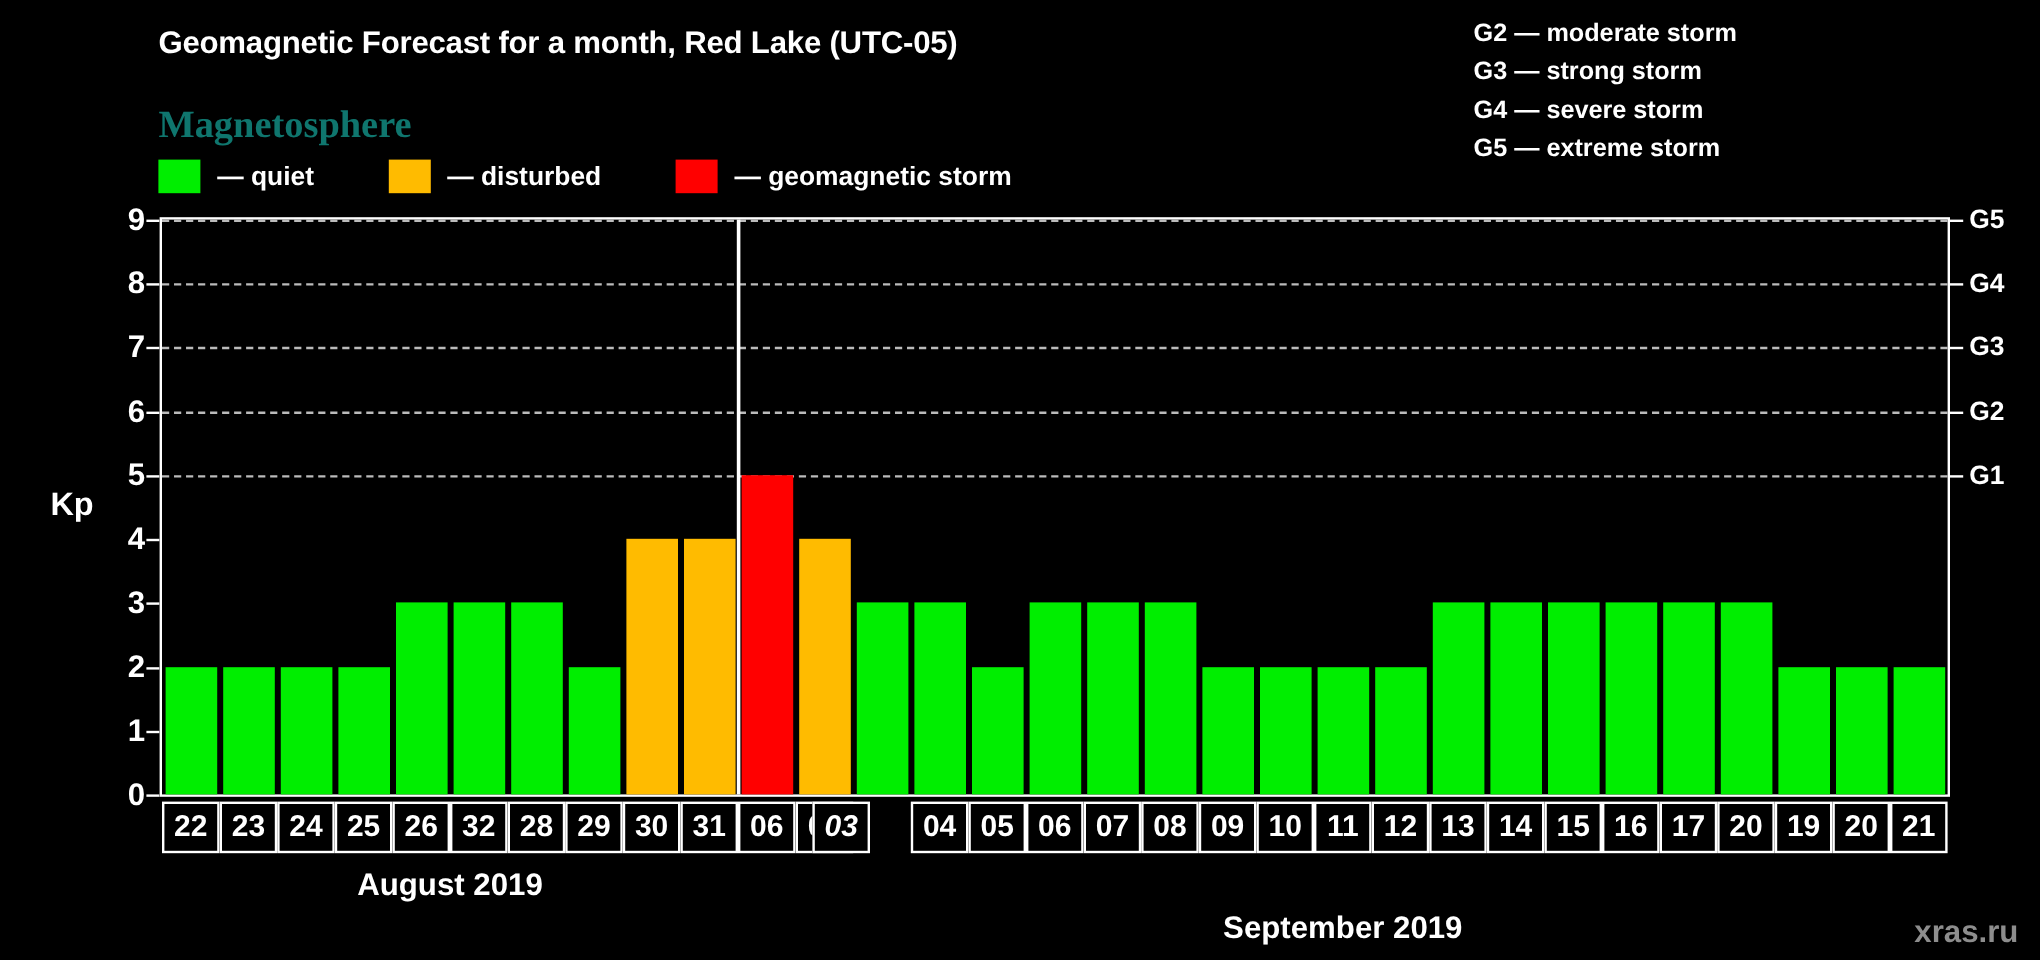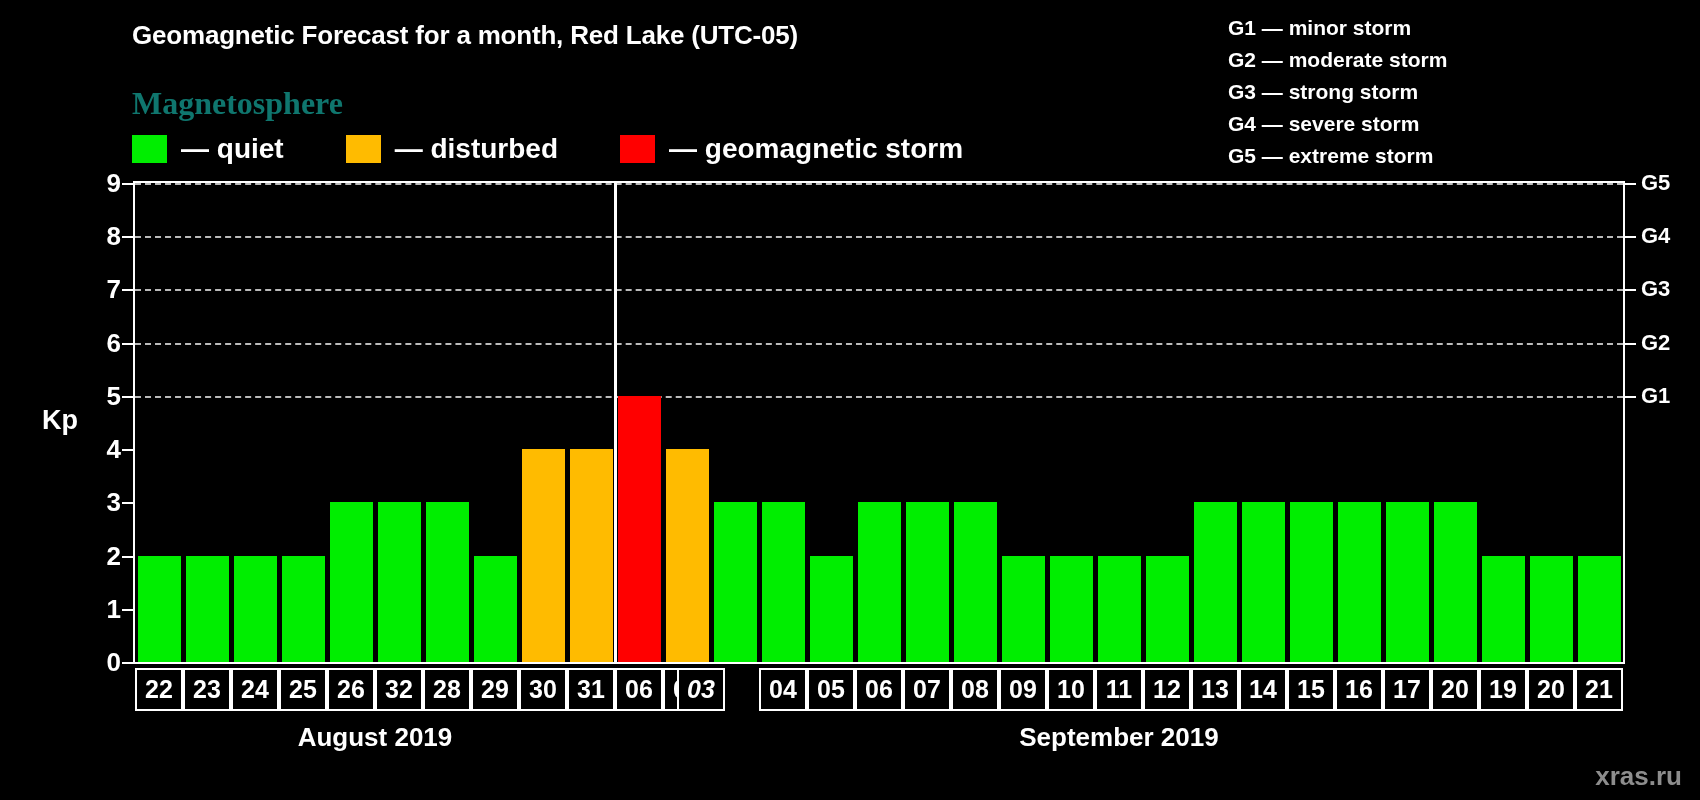--- a/index.html
+++ b/index.html
@@ -25,21 +25,21 @@
   
   .legend-row {
     position: absolute; left: 132px; top: 133px;
     display: flex; align-items: center; gap: 0px;
   }
   .legend-item { display: flex; align-items: center; }
   .legend-swatch {
     width: 35px; height: 28px; display: inline-block;
   }
   .legend-text {
-    font-size: 28px; font-weight: bold; color: #fff;
+    font-size: 22px; font-weight: bold; color: #fff;
     margin-left: 14px; white-space: nowrap;
   }
   .legend-gap-1 { width: 62px; }
   .legend-gap-2 { width: 62px; }
 
   
   .gscale-legend {
     position: absolute; left: 1228px; top: 12px;
     display: flex; flex-direction: column;
   }
@@ -138,21 +138,20 @@
         <span class="legend-text">— disturbed</span>
       </div>
       <div class="legend-gap-2"></div>
       <div class="legend-item">
         <span class="legend-swatch" style="background: rgb(255, 0, 0);"></span>
         <span class="legend-text">— geomagnetic storm</span>
       </div>
     </div>
 
   <div class="gscale-legend" id="gscale-legend">
-      <div class="gscale-line">G1 — minor storm</div>
       <div class="gscale-line">G2 — moderate storm</div>
       <div class="gscale-line">G3 — strong storm</div>
       <div class="gscale-line">G4 — severe storm</div>
       <div class="gscale-line">G5 — extreme storm</div>
     </div>
 
   <div class="kp-label">Kp</div>
 
   <div id="ytick-labels">
       <div class="ytick-label" style="top: 662px; left: 81px; right: auto;">0</div>
@@ -260,17 +259,17 @@
       <div class="date-cell" style="left: 1200px; width: 48px;">16</div>
       <div class="date-cell" style="left: 1248px; width: 48px;">17</div>
       <div class="date-cell" style="left: 1296px; width: 48px;">20</div>
       <div class="date-cell" style="left: 1344px; width: 48px;">19</div>
       <div class="date-cell" style="left: 1392px; width: 48px;">20</div>
       <div class="date-cell" style="left: 1440px; width: 48px;">21</div>
     </div>
 
   <div id="month-names">
       <div class="month-name" style="left: 215px; width: 320px;">August 2019</div>
-      <div class="month-name" style="left: 959px; width: 320px;">September 2019</div>
+      <div class="month-name" style="left: 959px; width: 320px; margin-top: 36px;">September 2019</div>
     </div>
 
   <div class="watermark">xras.ru</div>
 </div>
 
 </body></html>

